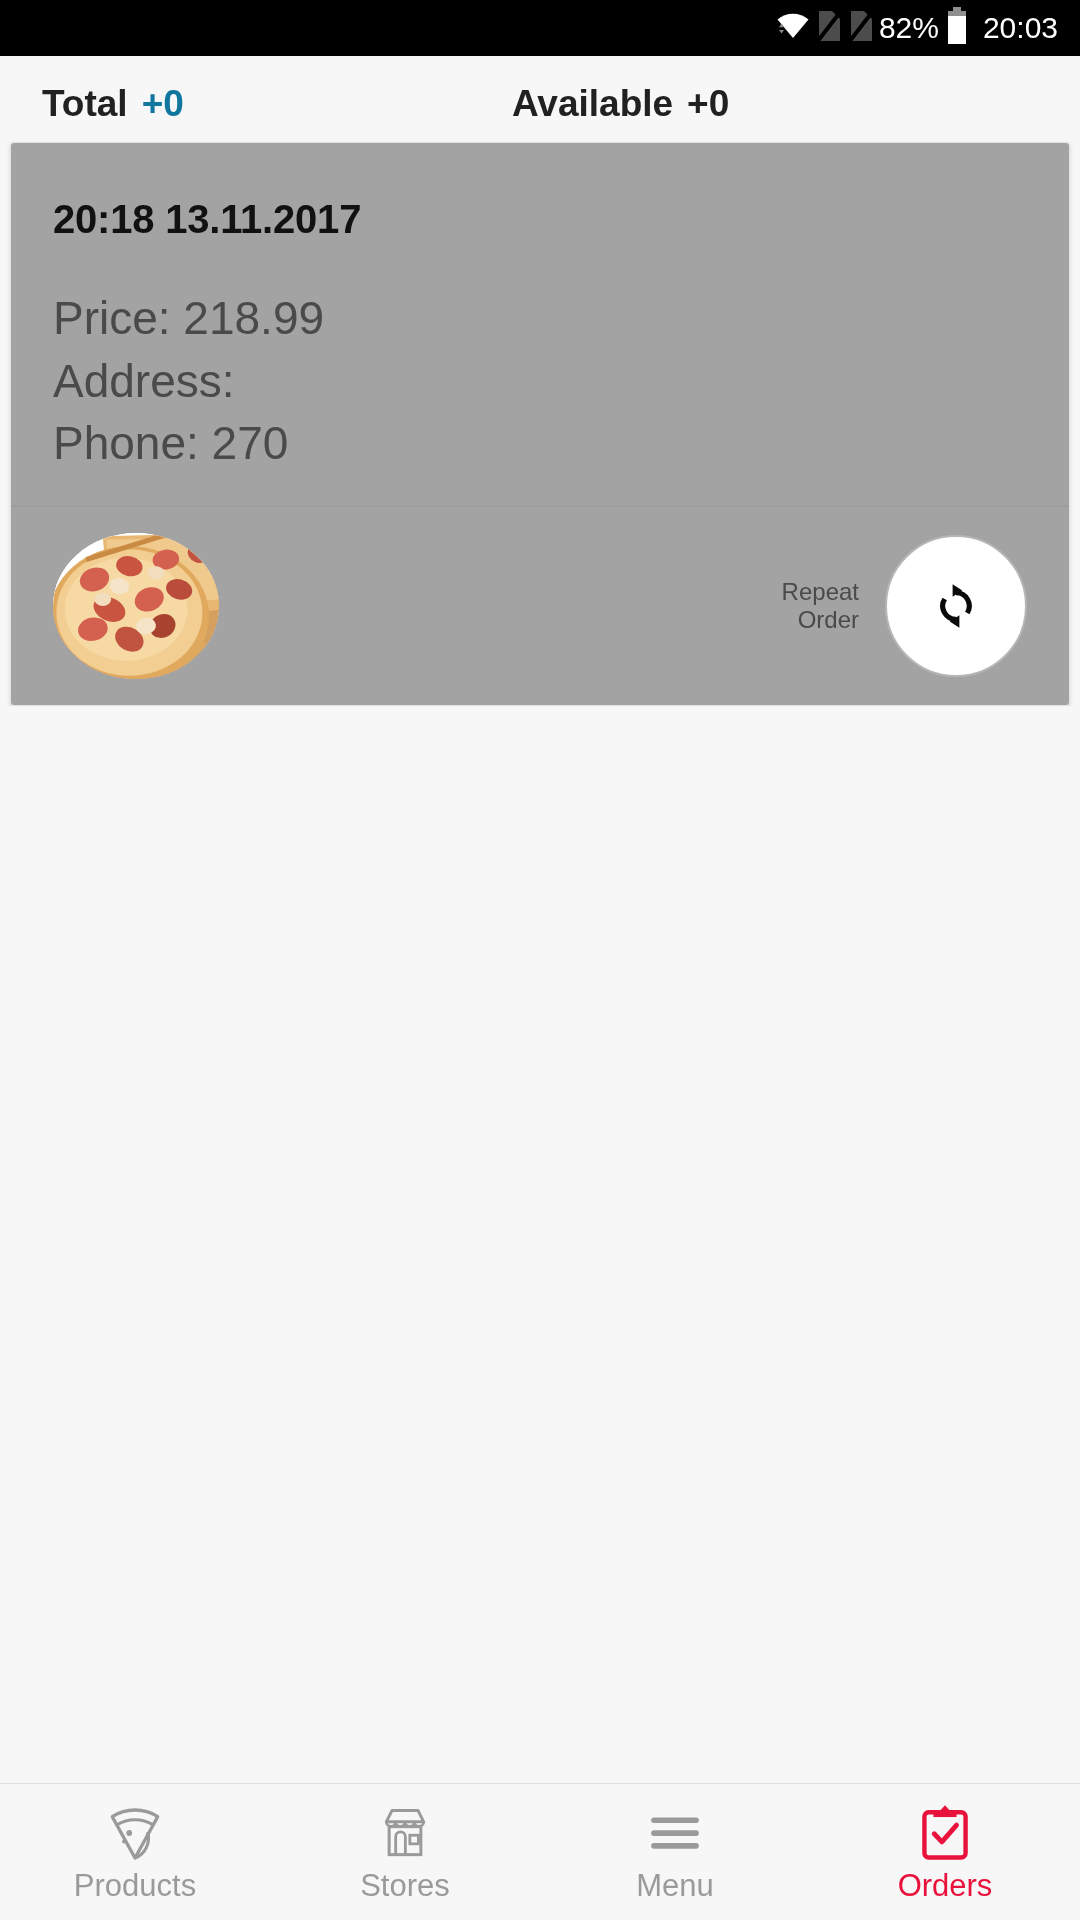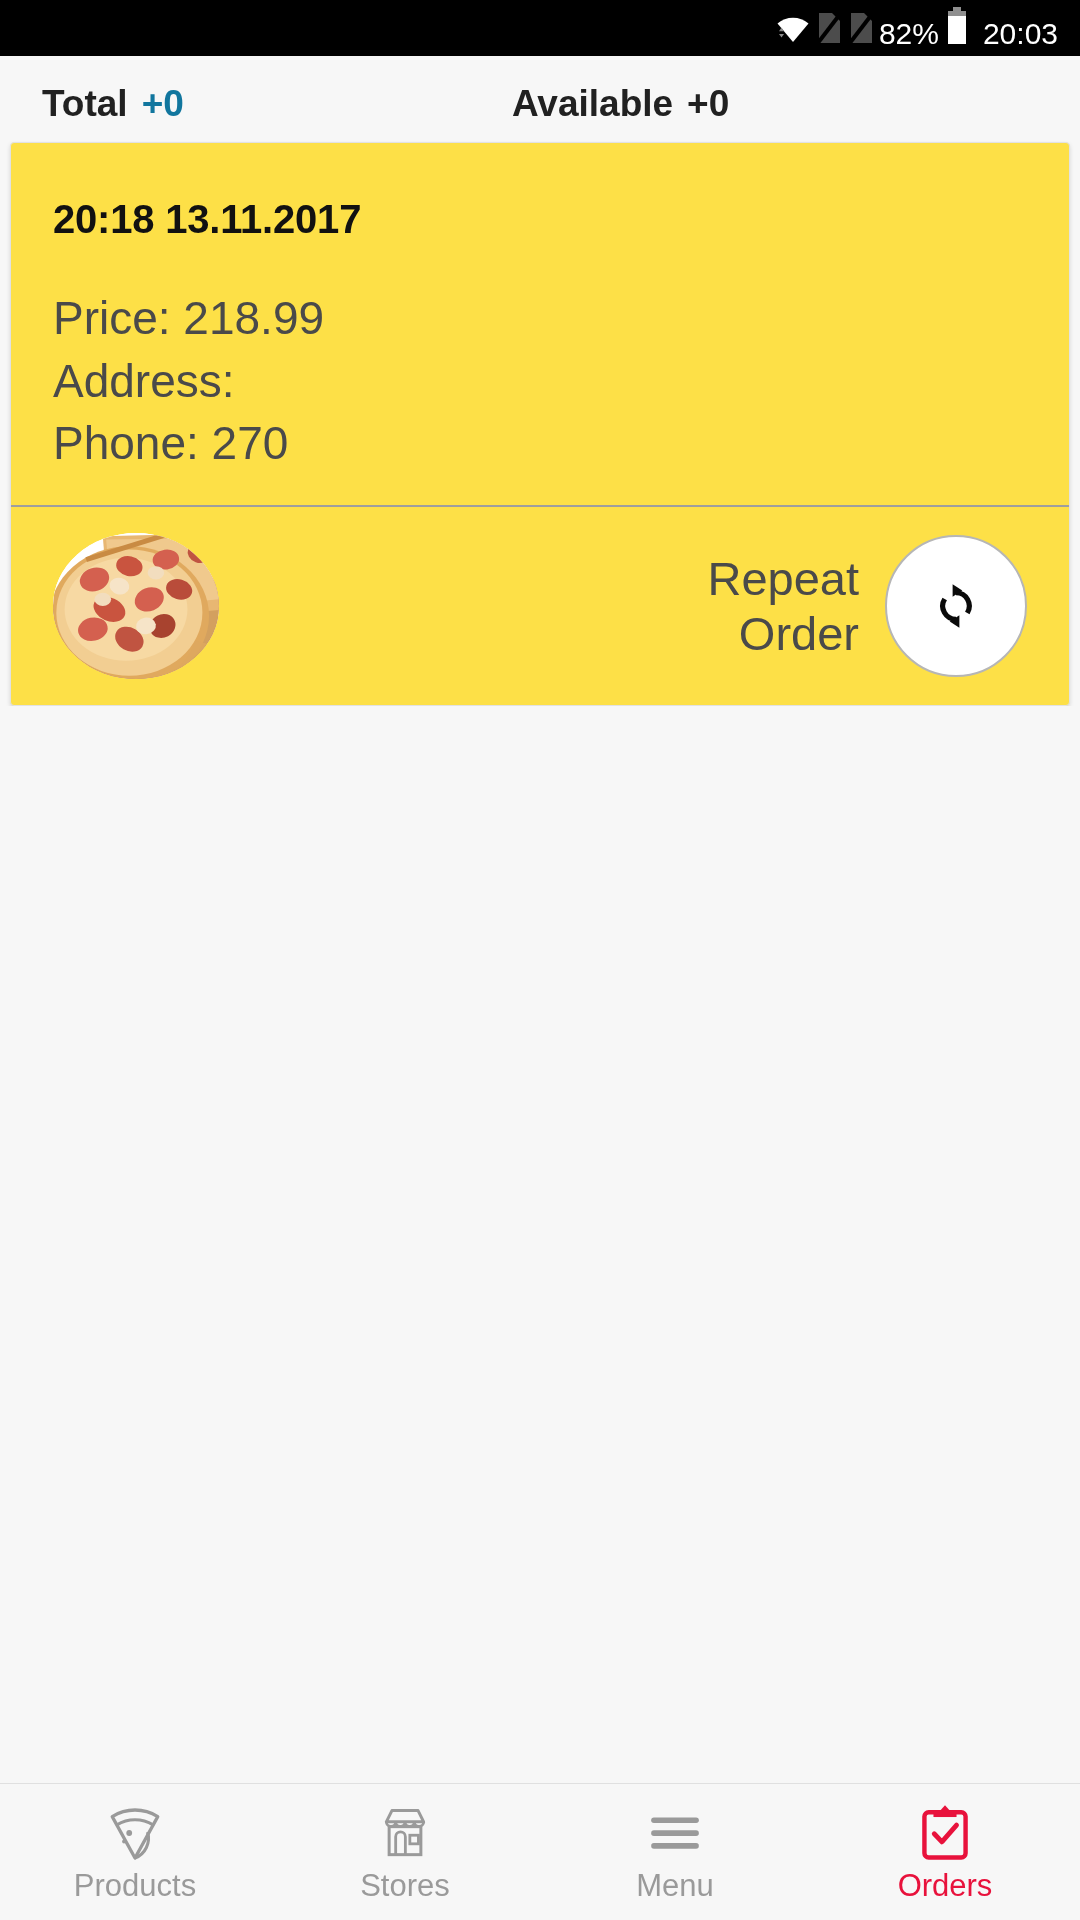--- a/index.html
+++ b/index.html
@@ -22,21 +22,21 @@
     height: 56px;
     background: #000000;
     display: flex;
     align-items: center;
     justify-content: flex-end;
     padding: 0 22px 0 0;
     box-sizing: border-box;
   }
   .status-right {
     display: flex;
-    align-items: flex-end;
+    align-items: center;
     gap: 4px;
   }
   .wifi-icon { display: block; }
   .sim-icon  { display: block; }
   .battery-pct {
     color: #ffffff;
     font-size: 30px;
     letter-spacing: 0px;
     line-height: 1;
     font-family: "Liberation Sans", sans-serif;
@@ -86,21 +86,21 @@
   }
   .bonus-value.accent { color: #11769e; }
   .bonus-value.plain  { color: #212121; }
 
   
   .card-wrap {
     padding: 0 10px;
     box-sizing: border-box;
   }
   .order-card {
-    background: #fde047;
+    background: #a3a3a3;
     border: 1px solid #e2e2e2;
     border-radius: 4px;
     box-shadow: 0 2px 4px rgba(0,0,0,0.13);
     overflow: hidden;
   }
   .card-body {
     padding: 52px 42px 30px 42px;
   }
   .order-datetime {
     font-size: 40px;
@@ -143,21 +143,21 @@
     background: #ffffff;
   }
   .thumb svg { display: block; width: 100%; height: 100%; }
 
   .repeat-group {
     display: flex;
     align-items: center;
     gap: 26px;
   }
   .repeat-label {
-    font-size: 47px;
+    font-size: 24px;
     color: #4a4a4a;
     line-height: 1.18;
     text-align: right;
     white-space: pre-line;
   }
   .repeat-btn {
     width: 142px;
     height: 142px;
     border-radius: 50%;
     border: 2px solid #b6b6b6;

